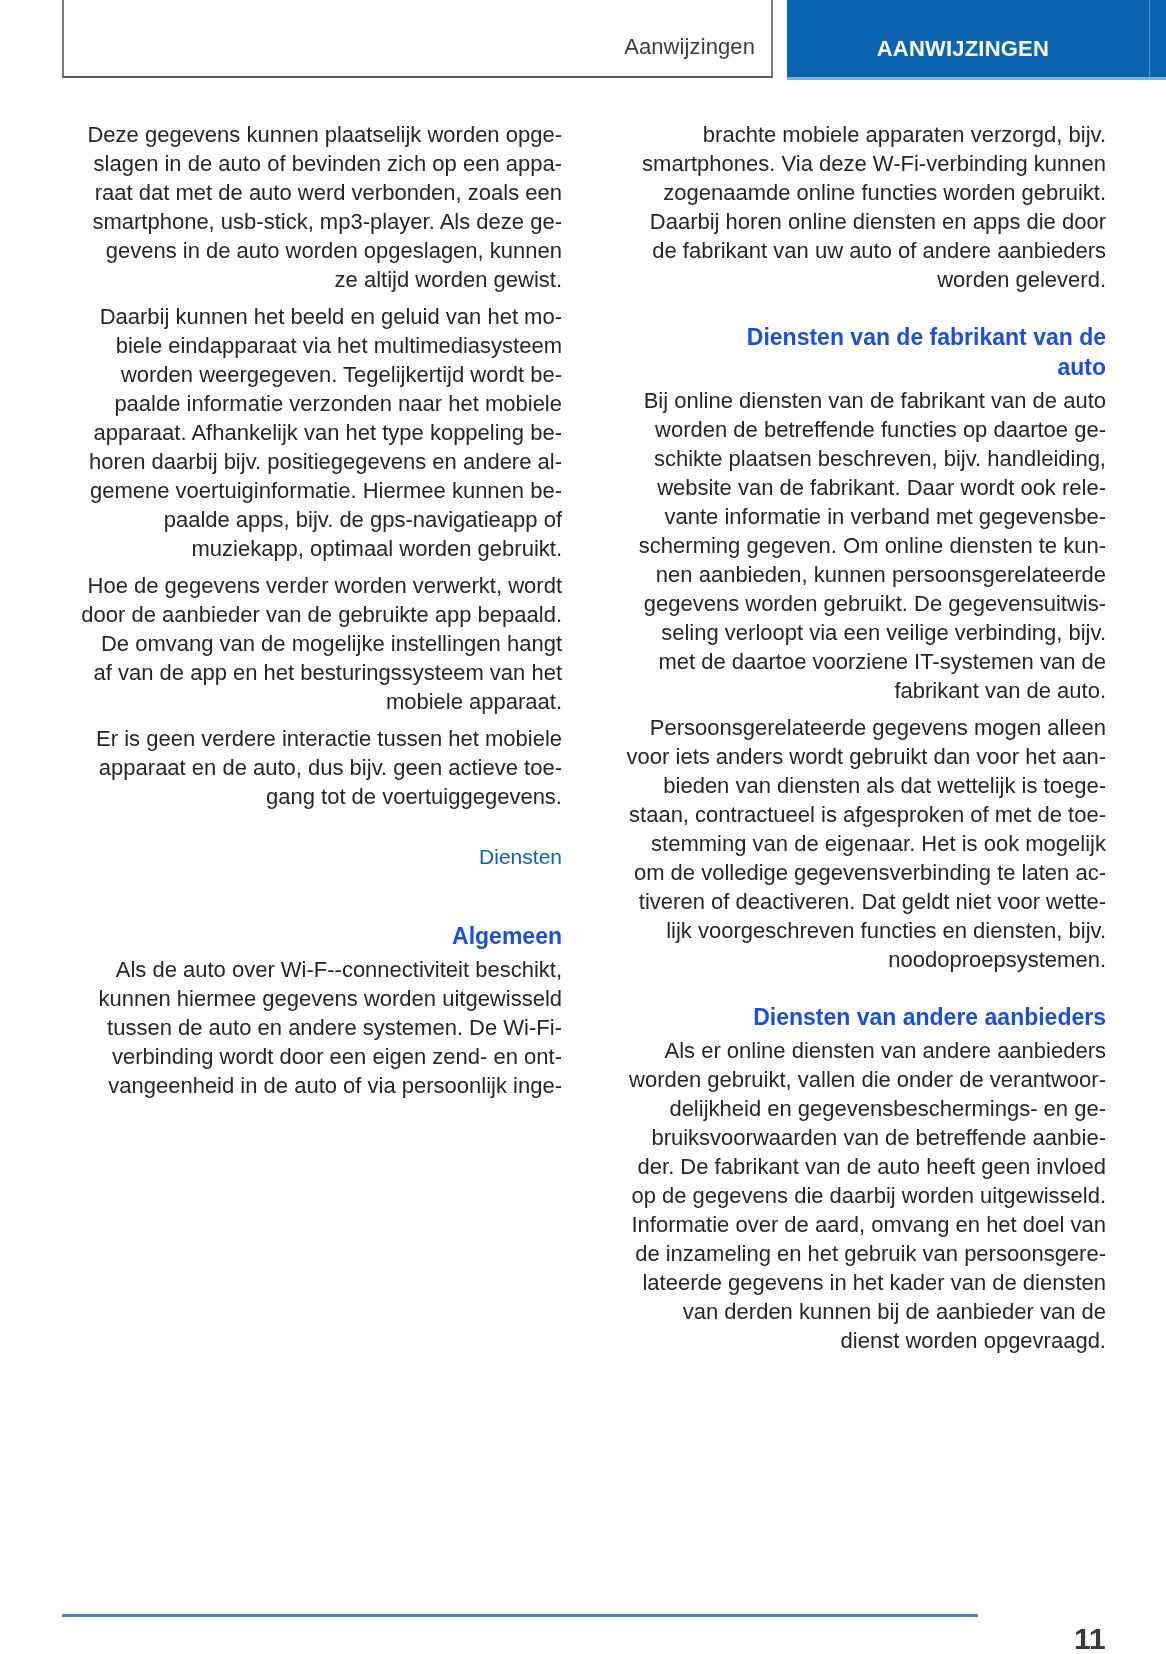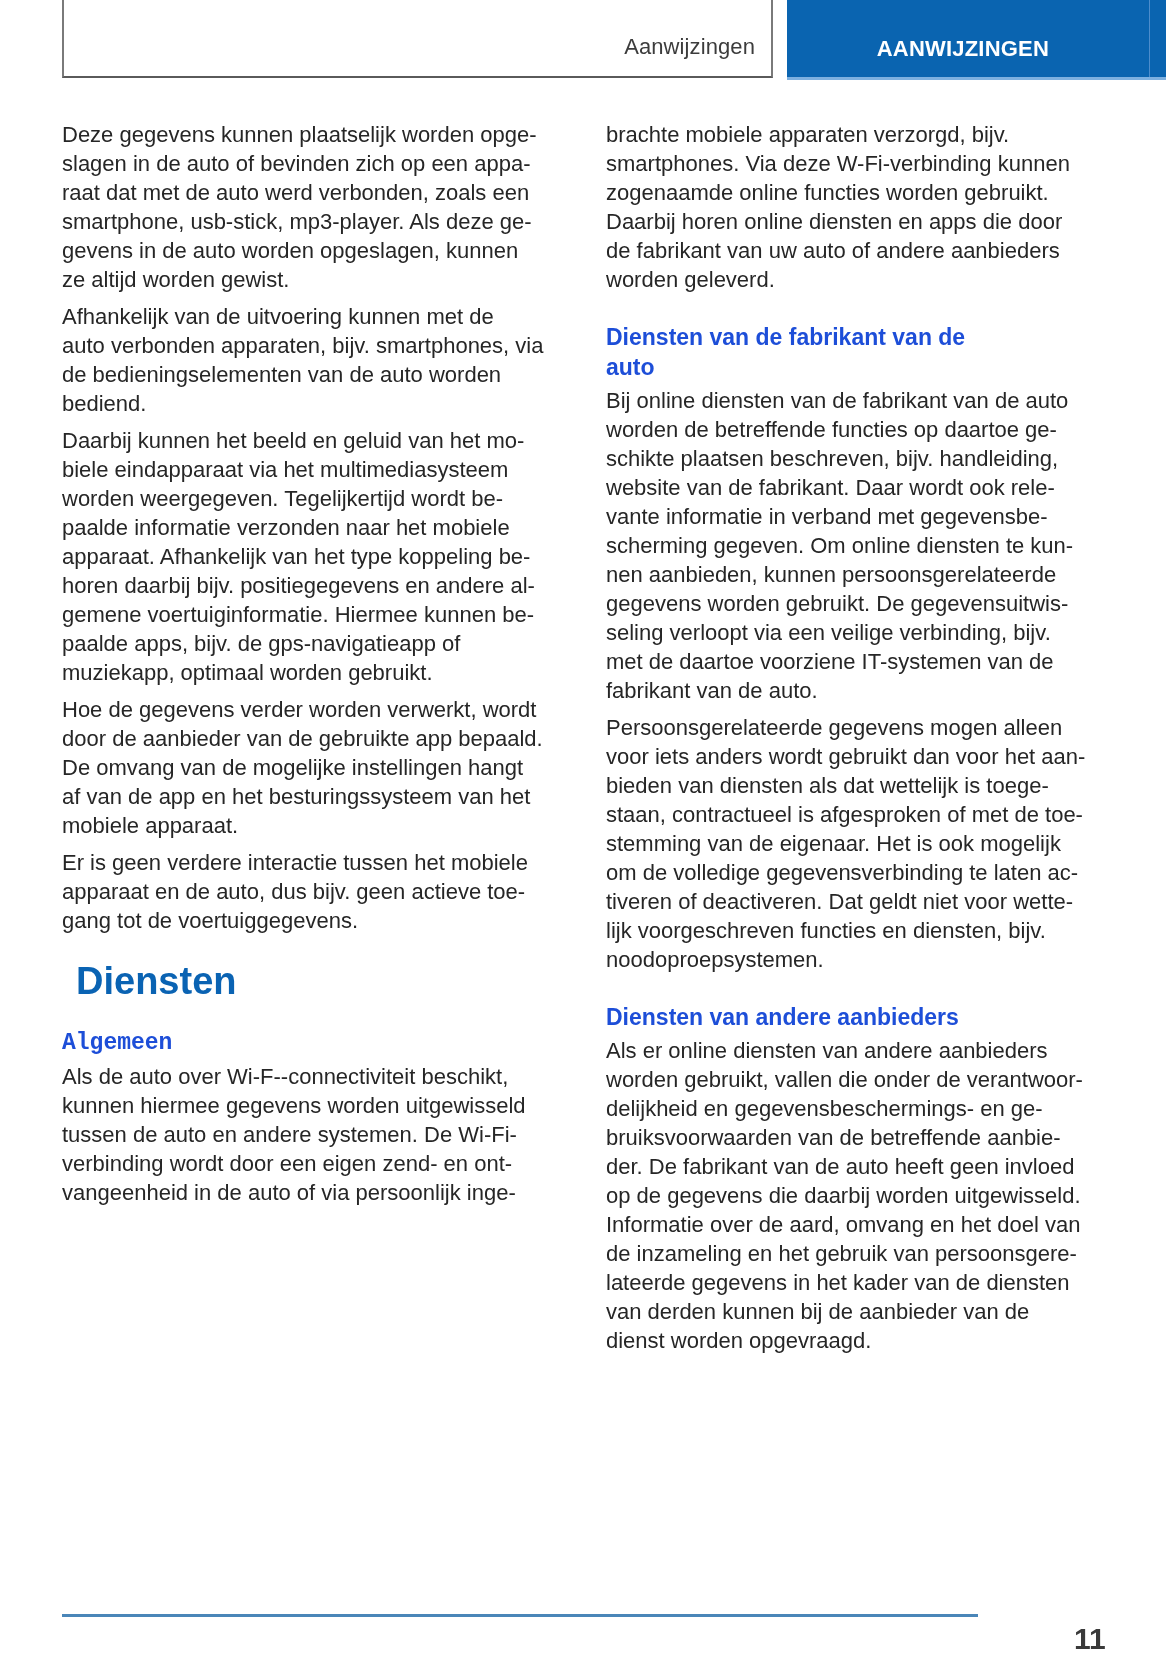--- a/index.html
+++ b/index.html
@@ -8,26 +8,26 @@
     .header-box { position: absolute; left: 62px; top: -2px; width: 707px; height: 78px;
       border-left: 2px solid #7a7a7a; border-right: 2px solid #7a7a7a; border-bottom: 2px solid #5a5a5a;
       box-sizing: content-box; }
     .header-section { position: absolute; right: 16px; top: 36px; font-size: 22px; color: #3c3c3c;
       letter-spacing: 0.1px; }
     .header-tab { position: absolute; left: 787px; top: 0; width: 379px; height: 77px; background: #0a64b0;
       border-bottom: 3px solid #7db0e0; }
     .header-tab .tab-divider { position: absolute; left: 362px; top: 0; width: 1px; height: 77px; background: #4d8dcc; }
     .header-tab .tab-label { position: absolute; right: 117px; top: 36px; font-size: 22px; font-weight: bold;
       color: #ffffff; letter-spacing: 0.2px; }
-    .col { position: absolute; top: 120px; width: 500px; }
+    .col { position: absolute; top: 120px; width: 500px; text-align: right; }
     .col-left { left: 62px; }
     .col-right { left: 606px; }
     p.body { margin: 0 0 8px 0; font-size: 22px; line-height: 29px; color: #262626; white-space: pre-line; }
     h3.sub { margin: 28px 0 4px 0; font-size: 23px; line-height: 30px; font-weight: bold; color: #1d4ed8; white-space: pre-line; }
-    h2.main { margin: 28px 0 0 14px; font-size: 38px; line-height: 36px; font-weight: bold; color: #0a63b3; }
+    h2.main { margin: 28px 0 0 14px; font-size: 21px; line-height: 36px; font-weight: normal; color: #0a63b3; }
     .footer-rule { position: absolute; left: 62px; top: 1614px; width: 916px; height: 3px; background: #4a86b8; }
     .page-number { position: absolute; left: 1074px; top: 1582px; font-size: 30px; font-weight: bold; color: #3a3a3a; margin-top: 40px; }
   </style>
 </head>
 <body>
 
 <div class="header-box">
   <span class="header-section">Aanwijzingen</span>
 </div>
 <div class="header-tab">
@@ -35,43 +35,39 @@
   <span class="tab-divider"></span>
 </div>
 
 <div class="col col-left">
   <p class="body">Deze gegevens kunnen plaatselijk worden opge-
 slagen in de auto of bevinden zich op een appa-
 raat dat met de auto werd verbonden, zoals een
 smartphone, usb-stick, mp3-player. Als deze ge-
 gevens in de auto worden opgeslagen, kunnen
 ze altijd worden gewist.</p>
-  <p class="body">Afhankelijk van de uitvoering kunnen met de
-auto verbonden apparaten, bijv. smartphones, via
-de bedieningselementen van de auto worden
-bediend.</p>
   <p class="body">Daarbij kunnen het beeld en geluid van het mo-
 biele eindapparaat via het multimediasysteem
 worden weergegeven. Tegelijkertijd wordt be-
 paalde informatie verzonden naar het mobiele
 apparaat. Afhankelijk van het type koppeling be-
 horen daarbij bijv. positiegegevens en andere al-
 gemene voertuiginformatie. Hiermee kunnen be-
 paalde apps, bijv. de gps-navigatieapp of
 muziekapp, optimaal worden gebruikt.</p>
   <p class="body">Hoe de gegevens verder worden verwerkt, wordt
 door de aanbieder van de gebruikte app bepaald.
 De omvang van de mogelijke instellingen hangt
 af van de app en het besturingssysteem van het
 mobiele apparaat.</p>
   <p class="body">Er is geen verdere interactie tussen het mobiele
 apparaat en de auto, dus bijv. geen actieve toe-
 gang tot de voertuiggegevens.</p>
   <h2 class="main">Diensten</h2>
-  <h3 class="sub" style="margin-top:29px;font-family:Liberation Mono, monospace;">Algemeen</h3>
+  <h3 class="sub" style="margin-top:46px;">Algemeen</h3>
   <p class="body">Als de auto over Wi-F--connectiviteit beschikt,
 kunnen hiermee gegevens worden uitgewisseld
 tussen de auto en andere systemen. De Wi-Fi-
 verbinding wordt door een eigen zend- en ont-
 vangeenheid in de auto of via persoonlijk inge-</p>
 </div>
 
 <div class="col col-right">
   <p class="body">brachte mobiele apparaten verzorgd, bijv.
 smartphones. Via deze W-Fi-verbinding kunnen

